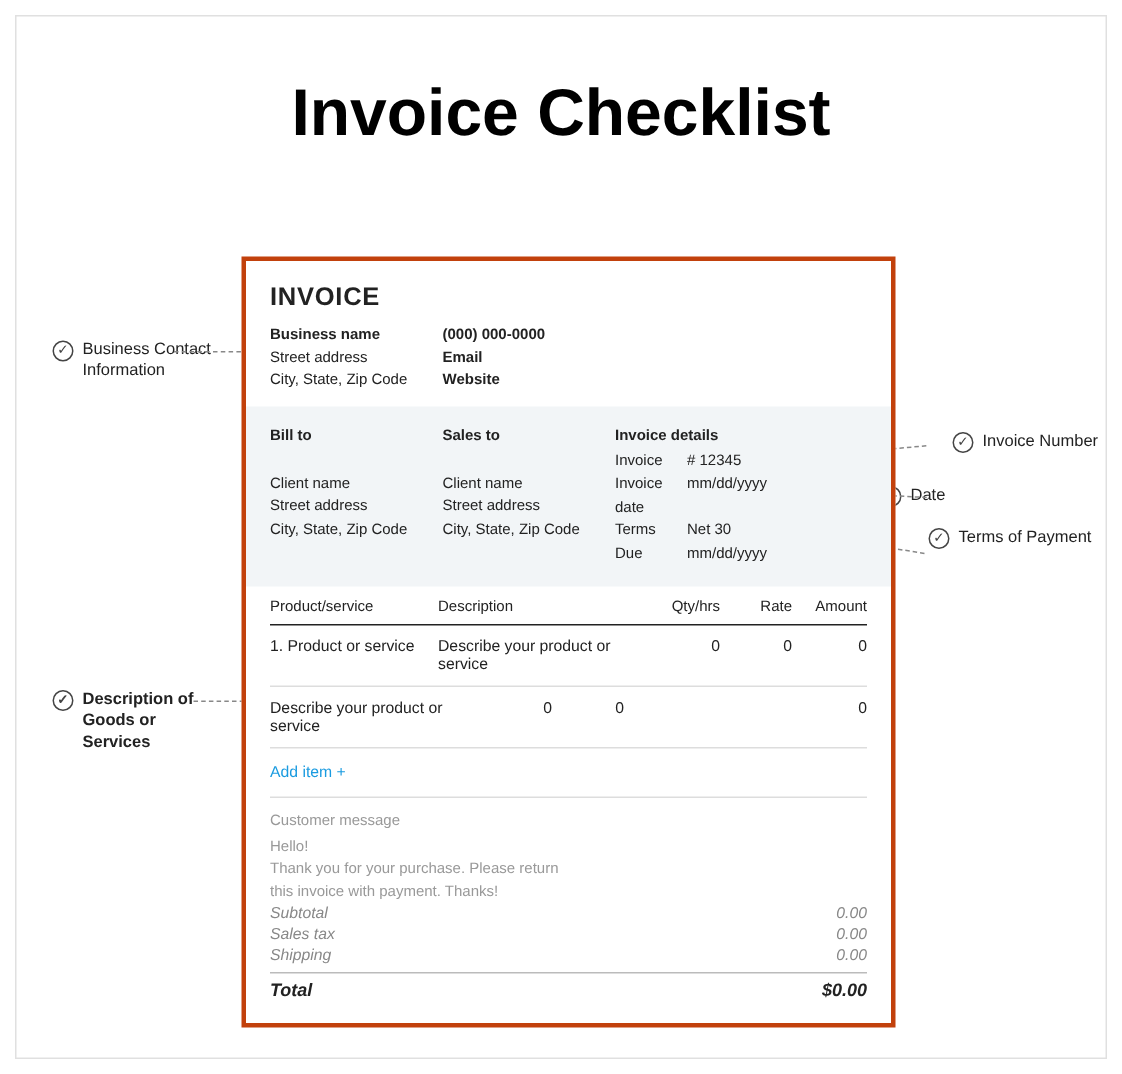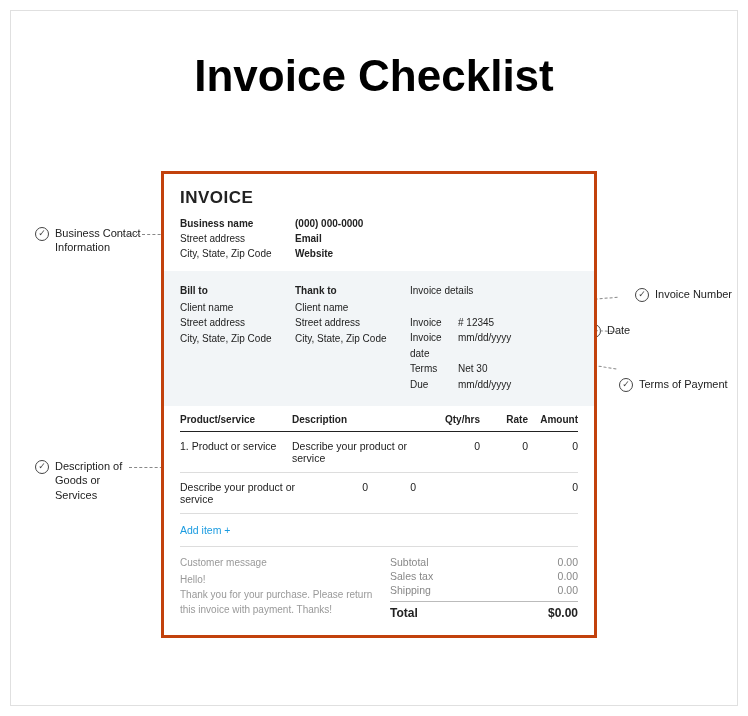--- a/index.html
+++ b/index.html
@@ -41,39 +41,39 @@
   .biz-col .bn { font-weight: 700; }
   .contact-col { width: 125px; line-height: 1.5; }
   .contact-col .ph { font-weight: 700; }
   .contact-col .em { font-weight: 700; }
   .contact-col .wb { font-weight: 700; }
   .logo-box { margin-left: auto; text-align: center; color: #999; padding-top: 4px; }
   .logo-link { color: #1a9be0; font-size: 11px; }
   .logo-sub { color: #888; font-size: 9px; margin-top: 2px; }
   .mid-band { background: #f2f5f7; padding: 12px 16px 14px 16px; display: flex; line-height: 1.55; }
   .mid-col { width: 115px; }
-  .mid-col .h { font-weight: 700; margin-bottom: 1px; }
+  .mid-col .h { font-weight: 700; margin-bottom: 16px; }
   .inv-details { flex: 1; }
-  .inv-details .h { font-weight: 400; margin-bottom: 16px; }
+  .inv-details .h { font-weight: 700; margin-bottom: 1px; }
   .kv { display: flex; }
   .kv .k { width: 48px; color: #222; }
   .kv .v { color: #222; }
   .items { padding: 0 16px; }
-  .items-head { display: flex; border-bottom: 1px solid #222; padding: 8px 0 6px 0; font-weight: 700; font-size: 10px; }
+  .items-head { display: flex; border-bottom: 1px solid #222; padding: 8px 0 6px 0; font-weight: 400; font-size: 10px; }
   .c-prod { width: 112px; }
   .c-desc { width: 140px; }
   .c-qty { width: 48px; text-align: right; }
   .c-rate { width: 48px; text-align: right; }
   .c-amt { flex: 1; text-align: right; }
   .item-row { display: flex; padding: 8px 0; border-bottom: 1px solid #ddd; font-size: 10.5px; }
   .add-item { padding: 10px 0 10px 0; color: #1a9be0; font-size: 10.5px; border-bottom: 1px solid #ddd; }
-  .footer-row { display: flex; padding: 8px 0 14px 0; }
+  .footer-row { display: flex; padding: 8px 0 14px 0; flex-direction: column; }
   .msg-col { width: 210px; color: #999; font-size: 10px; line-height: 1.5; }
   .msg-col .mh { margin-bottom: 2px; }
-  .totals-col { flex: 1; font-size: 10.5px; color: #888; }
+  .totals-col { flex: 1; font-size: 10.5px; color: #888; font-style: italic; }
   .tline { display: flex; justify-content: space-between; padding: 1px 0; }
   .tline.total { border-top: 1px solid #bbb; margin-top: 4px; padding-top: 4px; color: #222; font-weight: 700; font-size: 12px; }
 
   
   .callout { position: absolute; font-size: 11px; color: #222; line-height: 1.3; display: flex; align-items: flex-start; gap: 6px; }
   .callout .chk { width: 14px; height: 14px; border: 1.4px solid #444; border-radius: 50%; display: inline-flex; align-items: center; justify-content: center; flex: 0 0 14px; margin-top: 1px; }
   .callout .chk::after { content: "✓"; font-size: 9px; color: #444; }
   .callout-text { max-width: 90px; }
 
   .dash-line {
@@ -81,24 +81,24 @@
     border-top: 1.5px dashed #888;
     height: 0;
   }
   .dot {
     position: absolute;
     width: 6px; height: 6px; background: #666; border-radius: 50%;
   }
 
   
   #co-biz { left: 24px; top: 215px; }
-  #co-desc { left: 24px; top: 448px; }
+  #co-desc { left: 24px; top: 448px; font-weight: bold; }
   #co-invnum { left: 624px; top: 276px; }
   #co-date { left: 576px; top: 312px; }
-  #co-terms { left: 608px; top: 366px; }
+  #co-terms { left: 608px; top: 340px; }
   .callout-text.wide { max-width: 100px; }
 </style>
 </head>
 <body>
 
 <div class="page">
 
   <h1 class="title">Invoice Checklist</h1>
 
   <div id="co-biz" class="callout">
@@ -155,21 +155,21 @@
     </div>
 
     <div class="mid-band">
       <div class="mid-col">
         <div class="h">Bill to</div>
         <div>Client name</div>
         <div>Street address</div>
         <div>City, State, Zip Code</div>
       </div>
       <div class="mid-col">
-        <div class="h">Thank to</div>
+        <div class="h">Sales to</div>
         <div>Client name</div>
         <div>Street address</div>
         <div>City, State, Zip Code</div>
       </div>
       <div class="inv-details">
         <div class="h">Invoice details</div>
         <div class="kv">
             <span class="k">Invoice</span>
             <span class="v"># 12345</span>
           </div>

